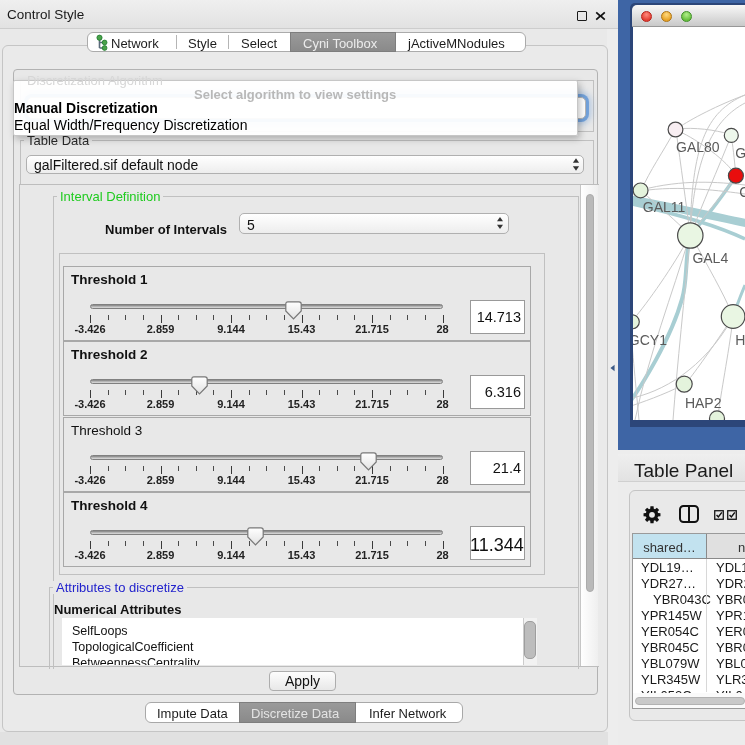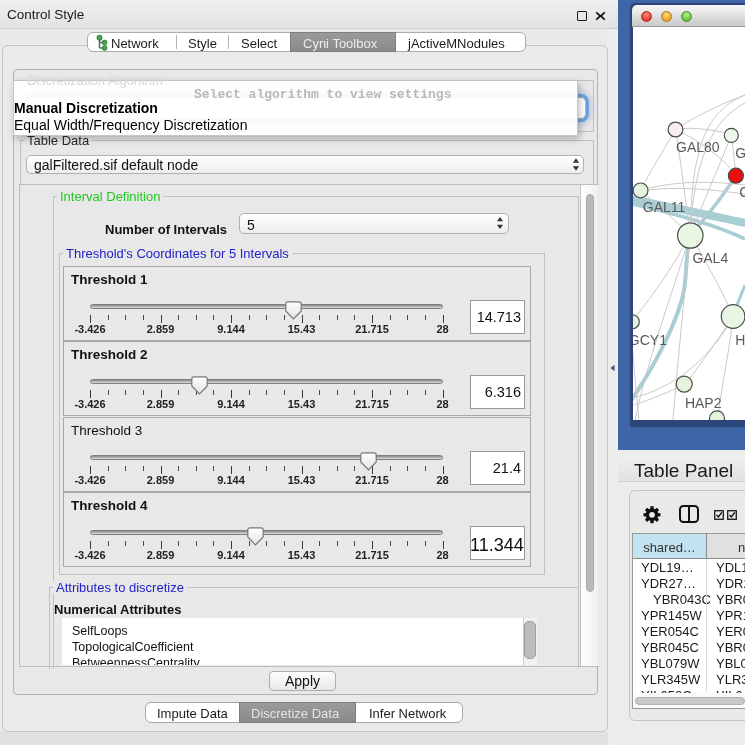--- a/index.html
+++ b/index.html
@@ -41,21 +41,21 @@
   <div class="abs" style="left:303px;top:36px;font-size:13px;color:#ececec;">Cyni Toolbox</div>
   <div class="abs" style="left:408px;top:36px;font-size:13px;color:#1c1c1c;">jActiveMNodules</div>
 
   <div class="abs" style="left:13px;top:69px;width:585px;height:626px;border:1px solid #b2b2b2;border-radius:4px;background:#e8e8e8;box-sizing:border-box;"></div>
 
   <div class="abs etch" style="left:20px;top:80px;width:572px;height:50px;"></div>
   <div class="abs" style="left:27px;top:97px;width:559px;height:22px;background:#fff;border:1px solid #b5b5b5;border-radius:5px;box-shadow:0 0 0 3px rgba(106,156,216,0.9), 0 0 6px 5px rgba(106,156,216,0.45);box-sizing:border-box;"></div>
 
   <div class="abs" style="left:13px;top:80px;width:565px;height:56px;z-index:5;background:rgba(255,255,255,0.94);border:1px solid #c6c6c6;border-radius:2px;box-shadow:2px 3px 7px rgba(0,0,0,0.25);box-sizing:border-box;"></div>
   <div class="abs" style="left:27px;top:73px;z-index:6;font-size:13px;color:#d6d6d6;">Discretization Algorithm</div>
-  <div class="abs" style="left:194px;top:87px;z-index:6;font-size:13px;font-weight:bold;color:#b8b8b8;font-family:Liberation Mono, monospace;">Select algorithm to view settings</div>
+  <div class="abs" style="left:194px;top:87px;z-index:6;font-size:13px;font-weight:bold;color:#b8b8b8;">Select algorithm to view settings</div>
   <div class="abs" style="left:14px;top:100px;z-index:6;font-size:14px;font-weight:bold;color:#000;">Manual Discretization</div>
   <div class="abs" style="left:14px;top:117px;z-index:6;font-size:14px;color:#000;">Equal Width/Frequency Discretization</div>
 
   <div class="abs etch" style="left:20px;top:140px;width:572px;height:43px;"></div>
   <div class="gtitle" style="left:24px;top:134px;color:#2a2a2a;">Table Data</div>
   <div class="abs" style="left:26px;top:155px;width:558px;height:19px;background:linear-gradient(#ffffff,#ededed);border:1px solid #b0b0b0;border-radius:5px;box-sizing:border-box;"></div>
   <div class="abs" style="left:34px;top:157px;font-size:14px;color:#111;">galFiltered.sif default node</div>
   <svg class="abs" style="left:572px;top:158px;" width="8" height="13" viewBox="0 0 9 14">
     <path d="M4.5 0 L8 5 H1 Z" fill="#333"></path>
       <path d="M4.5 14 L8 9 H1 Z" fill="#333"></path>
@@ -73,21 +73,20 @@
 
   <div class="abs" style="left:105px;top:222px;font-size:13px;font-weight:bold;color:#111;">Number of Intervals</div>
   <div class="abs" style="left:239px;top:213px;width:270px;height:21px;background:linear-gradient(#ffffff,#ededed);border:1px solid #b0b0b0;border-radius:5px;box-sizing:border-box;"></div>
   <div class="abs" style="left:247px;top:217px;font-size:14px;color:#111;">5</div>
   <svg class="abs" style="left:496px;top:217px;" width="8" height="12" viewBox="0 0 9 14">
     <path d="M4.5 0 L8 5 H1 Z" fill="#333"></path>
       <path d="M4.5 14 L8 9 H1 Z" fill="#333"></path>
   </svg>
 
   <div class="abs" style="left:59px;top:253px;width:484px;height:320px;border:1px solid #c0c0c0;"></div>
-  <div class="gtitle" style="left:63px;top:247px;color:#2222cc;">Threshold's Coordinates for 5 Intervals</div>
 
   <div class="abs" style="left:63px;top:266px;width:468px;height:75px;border:1px solid #a8a8a8;box-sizing:border-box;"></div>
   <div class="abs" style="left:71px;top:272px;font-size:13.5px;font-weight:bold;color:#111;">Threshold 1</div>
   <div class="abs" style="left:90px;top:304px;width:353px;height:5px;border-radius:2.5px;background:linear-gradient(#818181,#b5b5b5 50%,#dedede);border:0.5px solid #808080;box-sizing:border-box;"></div>
   <div class="abs" style="left:90.0px;top:315px;width:1px;height:8px;background:#3a3a3a;"></div>
     <div class="abs" style="left:107.6px;top:315px;width:1px;height:5px;background:#4a4a4a;"></div>
     <div class="abs" style="left:125.2px;top:315px;width:1px;height:5px;background:#4a4a4a;"></div>
     <div class="abs" style="left:142.9px;top:315px;width:1px;height:5px;background:#4a4a4a;"></div>
     <div class="abs" style="left:160.5px;top:315px;width:1px;height:8px;background:#3a3a3a;"></div>
     <div class="abs" style="left:178.1px;top:315px;width:1px;height:5px;background:#4a4a4a;"></div>

